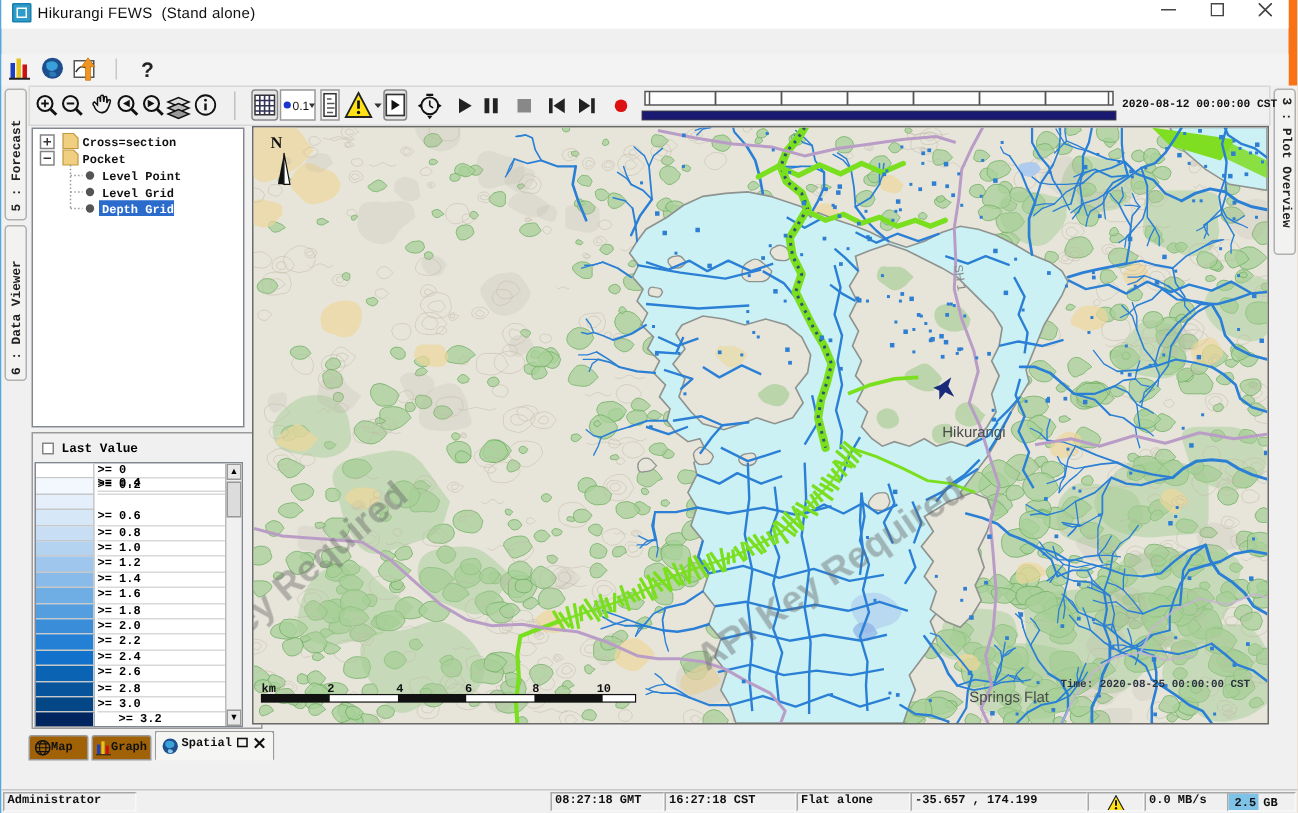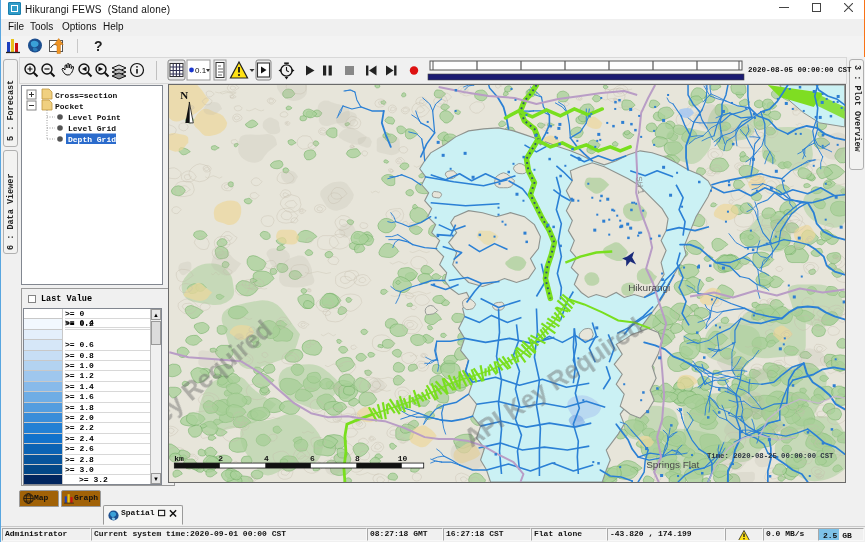--- a/index.html
+++ b/index.html
@@ -1,18 +1,18 @@
 <!DOCTYPE html>
 <html><head><meta charset="utf-8"><style>
 *{margin:0;padding:0;box-sizing:border-box}
 html,body{width:865px;height:542px;overflow:hidden;background:#f0f0f0;
   font-family:"Liberation Sans",sans-serif;}
 .abs{position:absolute}
 .mono{font-family:"Liberation Mono",monospace;font-weight:bold}
-.win{position:relative;width:865px;height:542px;border-left:1px solid #58a6e0;border-right:1px solid #f97316;background:#f0f0f0}
+.win{position:relative;width:865px;height:542px;border-left:1px solid #58a6e0;border-right:6px solid #f97316;background:#f0f0f0}
 .title{position:absolute;left:0;top:0;width:100%;height:19px;background:#ffffff;font-size:10px;color:#111}
 .title .txt{position:absolute;left:24px;top:4px;letter-spacing:0.2px}
 .appicon{position:absolute;left:7px;top:2px;width:13px;height:13px;background:#2e9bc8;border:1px solid #1a7fae;border-radius:1px}
 .appicon:before{content:"";position:absolute;left:2px;top:2px;right:2px;bottom:2px;border:1px solid #fff}
 .wbtn{position:absolute;top:0;width:30px;height:19px;text-align:center;line-height:17px}
 .menu{position:absolute;left:0;top:19px;width:100%;height:17px;background:#f0f0f0;font-size:10px;color:#111}
 .menu span{position:absolute;top:2px}
 .tb1{position:absolute;left:0;top:36px;width:100%;height:21px;background:#f3f3f3}
 .tb2{position:absolute;left:18px;top:57px;width:828px;height:27px;background:#f0f0f0;border:1px solid #d8d8d8}
 .sidebarL{position:absolute;left:0;top:57px;width:18px;height:469px;background:#f0f0f0}
@@ -35,26 +35,20 @@
     <span class="txt">Hikurangi FEWS&nbsp;&nbsp;(Stand alone)</span>
     <div class="wbtn" style="right:65px"><svg width="10" height="10" viewBox="0 0 10 10">
           <path d="M0,5.5h10" stroke="#444" stroke-width="1"></path>
         </svg></div>
     <div class="wbtn" style="right:33px"><svg width="9" height="9" viewBox="0 0 9 9">
           <rect x="0.5" y="0.5" width="8" height="8" fill="none" stroke="#444" stroke-width="1"></rect>
         </svg></div>
     <div class="wbtn" style="right:1px"><svg width="9" height="9" viewBox="0 0 9 9">
           <path d="M0,0L9,9M9,0L0,9" stroke="#444" stroke-width="1.1"></path>
         </svg></div>
-  </div>
-  <div class="menu">
-    <span style="left:7px">File</span>
-      <span style="left:29px">Tools</span>
-    <span style="left:61px">Options</span>
-      <span style="left:102px">Help</span>
   </div>
   <div class="tb1">
     <svg class="abs" style="left:5px;top:2px" width="110" height="17" viewBox="0 0 110 17">
       <g>
         <rect x="1" y="4" width="3" height="10" fill="#1c3fbf"></rect>
         <rect x="5" y="1" width="3" height="13" fill="#e8c21a"></rect>
         <rect x="9" y="5" width="3" height="9" fill="#cc1111"></rect>
         <path d="M0,14.5h14" stroke="#222" stroke-width="1.3"></path>
       </g>
       <g transform="translate(22,0)">
@@ -171,21 +165,21 @@
           </g>
     <circle cx="394" cy="12.5" r="4.2" fill="#dd1111"></circle>
   </g>
   <g transform="translate(410,2)">
     <rect x="0" y="1" width="312" height="9" fill="#fdfdfd" stroke="#555" stroke-width="1"></rect>
     <path d="M3,1v9 M309,1v9" stroke="#555"></path>
     <path d="M47,1v9M91,1v9M135,1v9M179,1v9M223,1v9M267,1v9" stroke="#555" stroke-width="1.2"></path>
     <rect x="-2" y="14" width="316" height="6" fill="#1a1a72" stroke="#444" stroke-width="0.6"></rect>
   </g>
 </svg>
-<span class="mono abs" style="left:728px;top:8px;font-size:7.5px;color:#111;white-space:nowrap">2020-08-05 00:00:00 CST</span>
+<span class="mono abs" style="left:728px;top:8px;font-size:7.5px;color:#111;white-space:nowrap">2020-08-12 00:00:00 CST</span>
 </div>
   <div class="leftpanel">
 <svg class="abs" style="left:0;top:0" width="140" height="198" viewBox="0 0 140 198">
   <g font-family="Liberation Mono" font-weight="bold" font-size="8" fill="#111">
     <rect x="5" y="4" width="9" height="9" fill="#fff" stroke="#848484"></rect>
     <path d="M7,8.5h5M9.5,6v5" stroke="#333" stroke-width="1"></path>
     <path d="M20,3 h7 l3,3 v7 h-10z" fill="#f0d080" stroke="#c09840" stroke-width="0.8"></path>
     <text x="33" y="11.5">Cross=section</text>
     <rect x="5" y="15" width="9" height="9" fill="#fff" stroke="#848484"></rect>
     <path d="M7,19.5h5" stroke="#333" stroke-width="1"></path>
@@ -2199,39 +2193,38 @@
           <ellipse cx="6" cy="6" rx="2.4" ry="5.2" fill="none" stroke="#111" stroke-width="0.8"></ellipse>
           <path d="M0.8,6h10.4M1.6,3.2h8.8M1.6,8.8h8.8" stroke="#111" stroke-width="0.8"></path>
         </svg><span style="position:relative;top:0px">Map</span></div>
     <div class="btab" style="left:42px;width:40px">
       <svg class="ticon" style="margin:2px 0 0 2px" width="10" height="11" viewBox="0 0 14 14">
           <rect x="1" y="4" width="3" height="9" fill="#1c3fbf"></rect>
           <rect x="5" y="1" width="3" height="12" fill="#e8c21a"></rect>
           <rect x="9" y="5" width="3" height="8" fill="#cc1111"></rect>
           <path d="M0,13.5h14" stroke="#222"></path>
         </svg><span style="position:relative;top:0px">Graph</span></div>
-    <div class="btab" style="left:84px;width:80px;top:19px;height:20px;background:#f5f5f4;border-bottom-color:#f5f5f4">
+    <div class="btab" style="left:84px;width:80px;top:1px;height:20px;background:#f5f5f4;border-bottom-color:#f5f5f4">
       <svg class="ticon" style="margin:4px 0 0 4px" width="11" height="11" viewBox="0 0 14 14">
           <circle cx="7" cy="7" r="6.5" fill="#1d4f8f"></circle>
           <path d="M3,3.5 q3,-2 6,-0.5 q2.5,1.5 1,4 q-2,2.5 -5,1.5 q-3,-1.5 -2,-5z" fill="#3aa0d8"></path>
           <path d="M5,10 q2,-1 4,0.5 q1,1.5 -1,2.2 q-2.5,0.6 -3,-1.2z" fill="#88c8e8"></path>
         </svg><span style="position:relative;top:-1px;left:2px">Spatial</span><svg class="ticon" style="position:relative;top:-1px;left:5px" width="8" height="8" viewBox="0 0 9 9">
           <rect x="0.5" y="1.5" width="7" height="6" fill="none" stroke="#111" stroke-width="1.2"></rect>
         </svg><svg class="ticon" style="position:relative;top:-1px;left:8px" width="8" height="8" viewBox="0 0 9 9">
           <path d="M1,1.5L8,8.5M8,1.5L1,8.5" stroke="#111" stroke-width="1.6"></path>
         </svg>
     </div>
   </div>
   <div class="status">
     <div class="cell" style="left:1px;width:89px">Administrator</div>
-    <div class="cell" style="left:90px;width:276px">Current system time:2020-09-01 00:00 CST</div>
     <div class="cell" style="left:366px;width:76px">08:27:18 GMT</div>
     <div class="cell" style="left:442px;width:88px">16:27:18 CST</div>
     <div class="cell" style="left:530px;width:76px">Flat alone</div>
-    <div class="cell" style="left:606px;width:118px">-43.820 , 174.199</div>
+    <div class="cell" style="left:606px;width:118px">-35.657 , 174.199</div>
     <div class="cell" style="left:724px;width:38px;text-align:center;padding:1px">
       <svg width="12" height="11" viewBox="0 0 12 11">
           <path d="M6,0.5L11.5,10.5H0.5Z" fill="#ffe115" stroke="#222" stroke-width="0.8"></path>
           <path d="M6,3.5v3.6" stroke="#111" stroke-width="1.3"></path>
           <circle cx="6" cy="8.8" r="0.8" fill="#111"></circle>
         </svg>
     </div>
     <div class="cell" style="left:762px;width:71px">0.0 MB/s</div>
     <div class="cell" style="left:817px;width:46px;padding:0"><div style="position:absolute;left:0;top:0;bottom:0;width:20px;background:#7ec2e8"></div><span style="position:relative;left:4px;top:2px">2.5 GB</span></div>
   </div>

